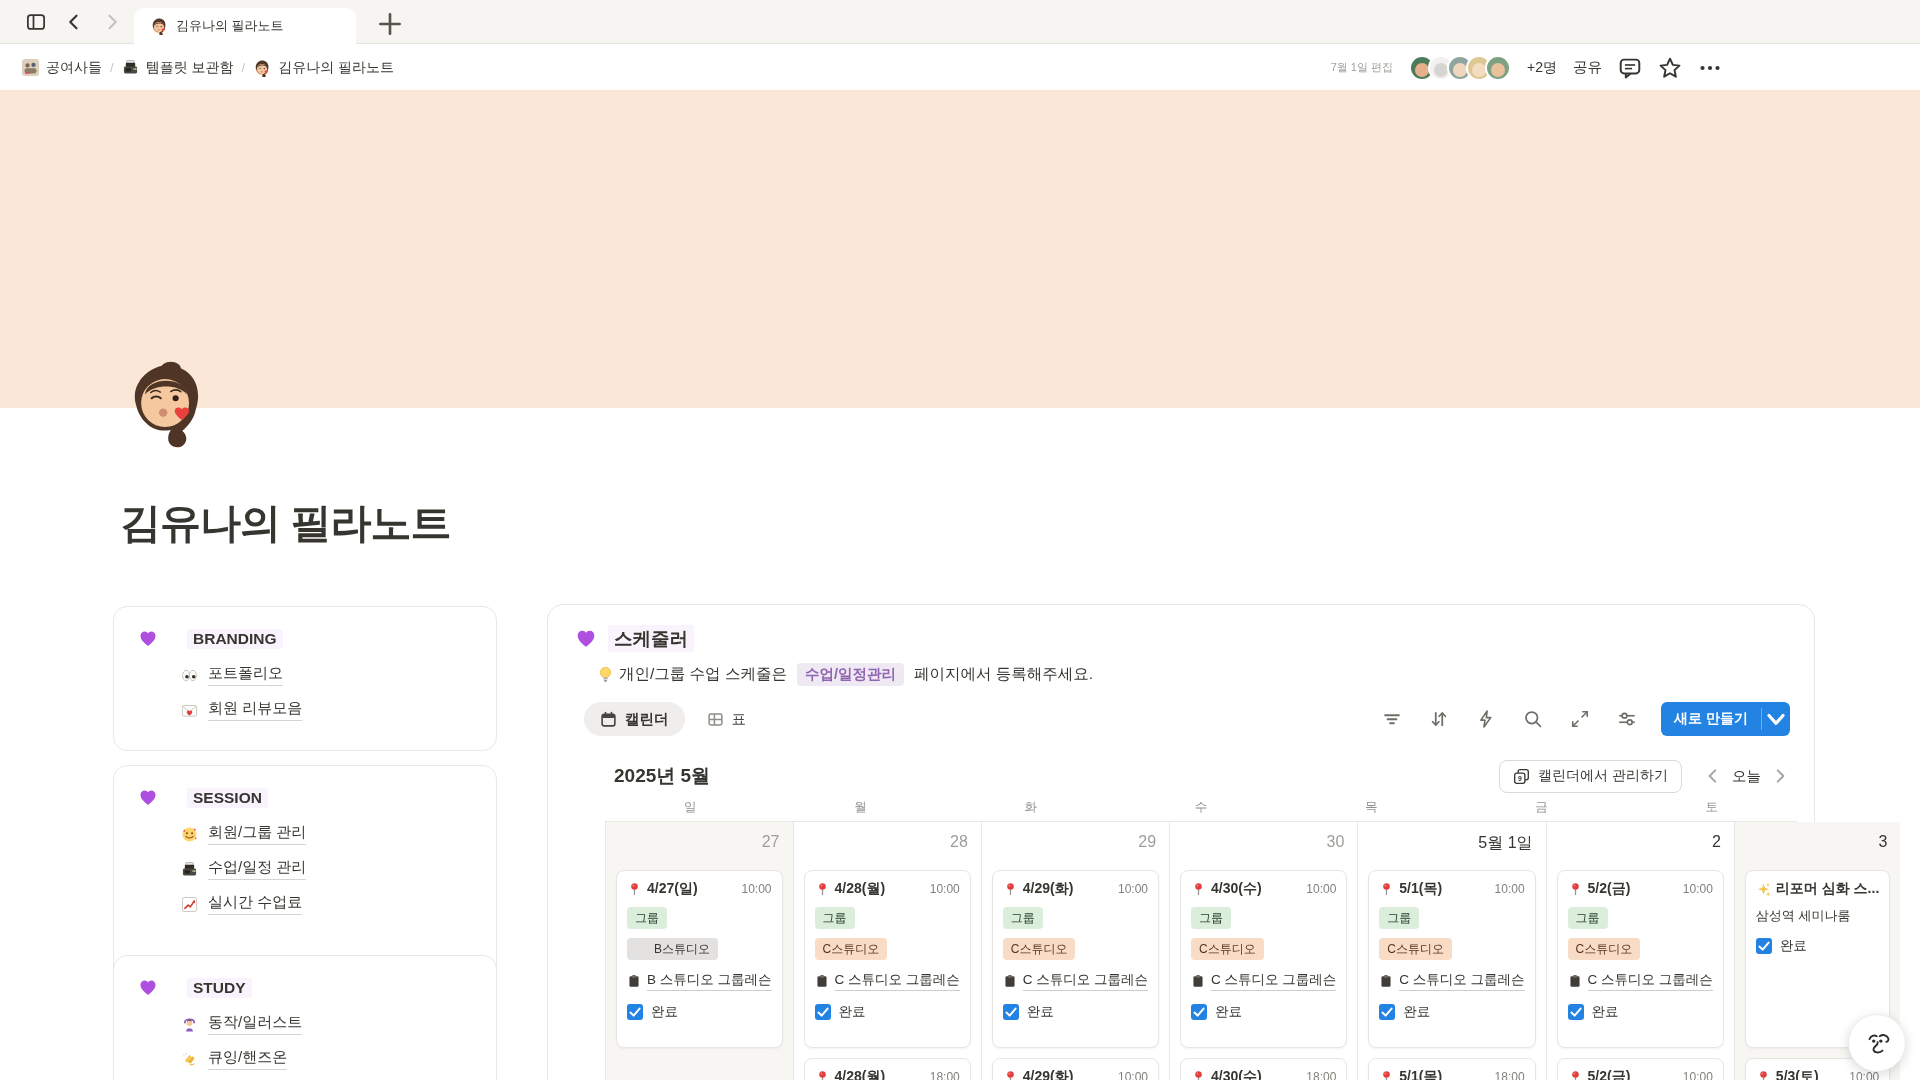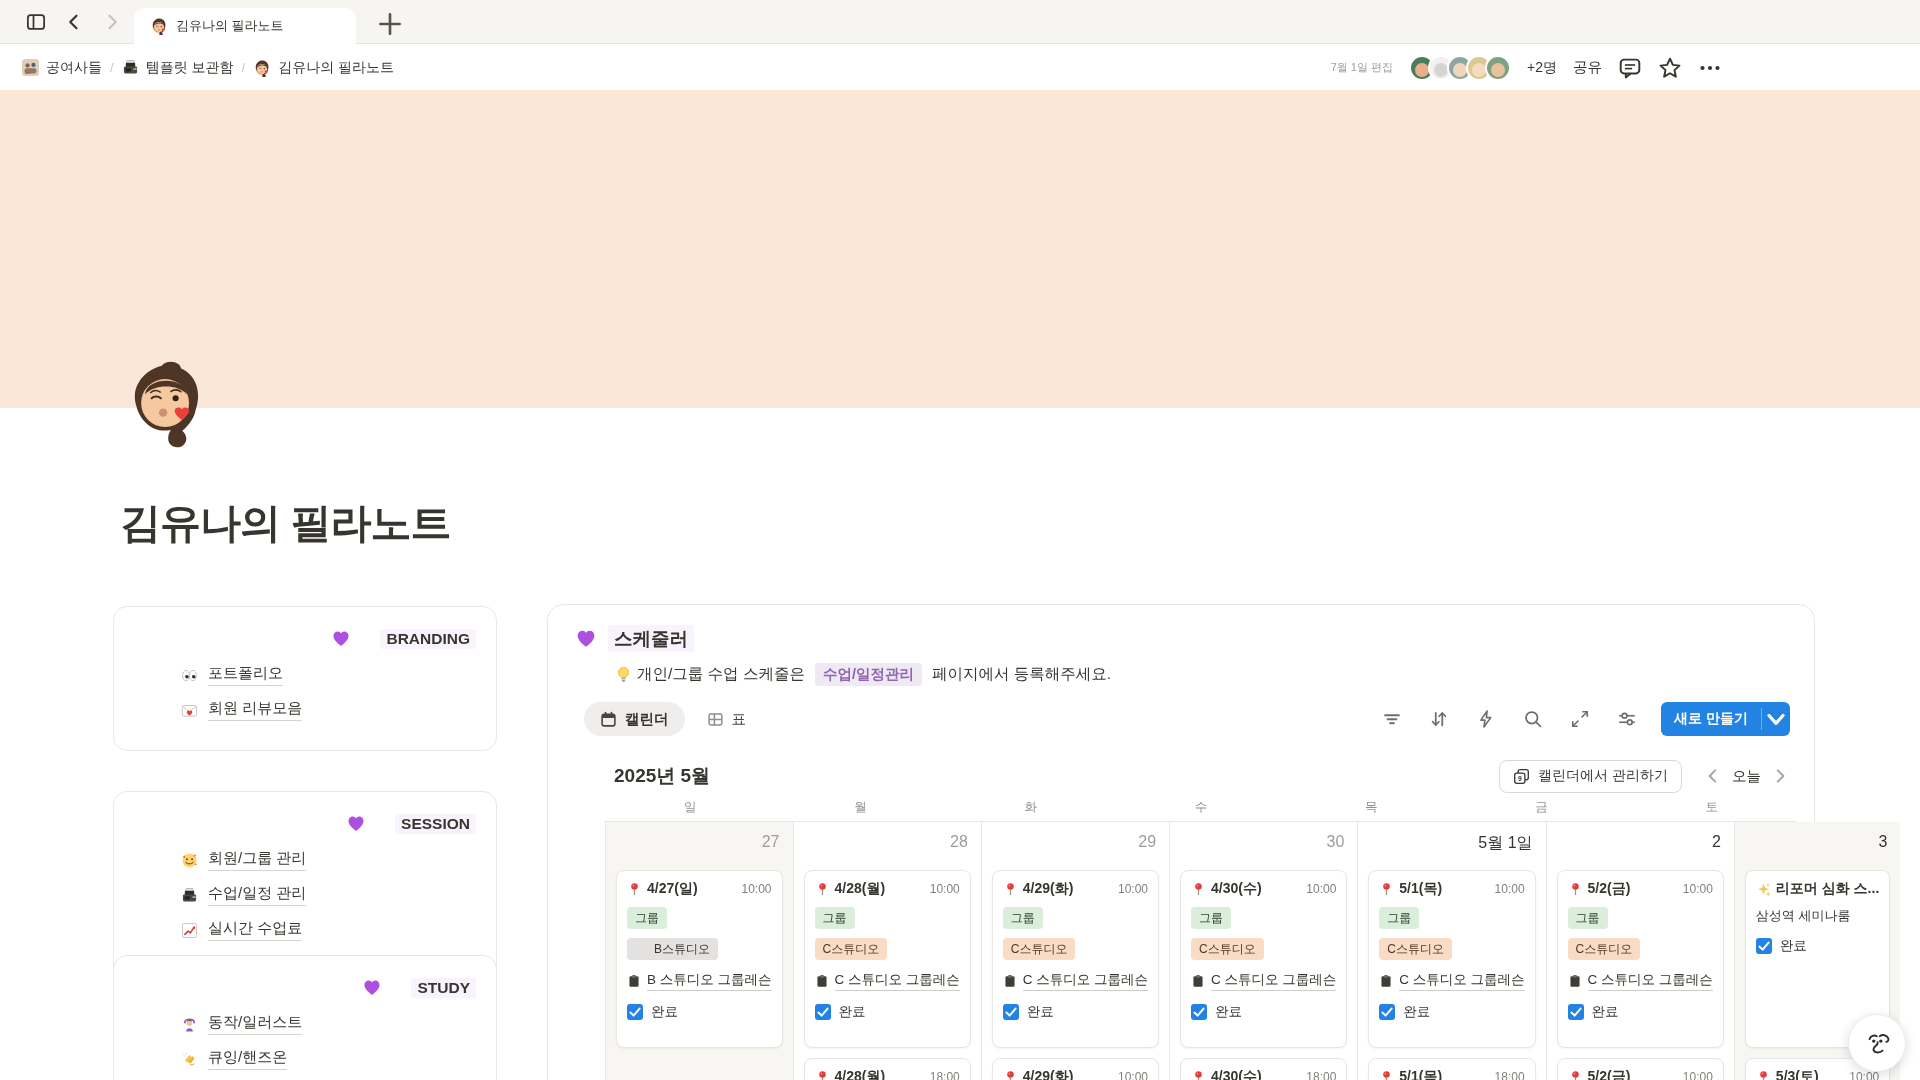--- a/index.html
+++ b/index.html
@@ -41,31 +41,31 @@
 
   
   .banner { position:absolute; left:0; top:90px; width:1920px; height:318px; }
   .page-icon { position:absolute; left:121px; top:358px; width:92px; height:92px; cursor:pointer; }
   .page-title { position:absolute; left:120px; top:496px; font-size:41px; font-weight:800;
     letter-spacing:-1px; color:#37352f; }
 
   
   .lcard { position:absolute; left:113px; width:384px; background:#fff;
     border:1px solid #e9e8e5; border-radius:14px; padding:22px 20px 18px 25px; }
-  .lcard-head { display:flex; align-items:center; gap:30px; margin-bottom:15px;justify-content:flex-end; }
+  .lcard-head { display:flex; align-items:center; gap:30px; margin-bottom:15px; }
   .lcard-head .hl { font-size:15.5px; font-weight:700; padding:1px 6px; border-radius:3px; }
   .lcard-item { display:flex; align-items:center; gap:10px; margin-left:42px; margin-bottom:13px; cursor:pointer; }
   .lcard-item .lbl { font-size:15px; color:#37352f; border-bottom:1px solid #d6d4cf; padding-bottom:2px; }
 
   
   .panel { position:absolute; left:547px; top:604px; width:1268px; height:830px;
     background:#fff; border:1px solid #e8e7e4; border-radius:16px; }
   .sch-head { position:absolute; left:28px; top:20px; display:flex; align-items:center; gap:12px; }
   .sch-head .hl { font-size:18.5px; font-weight:700; padding:1px 6px; border-radius:3px; }
-  .callout { position:absolute; left:66px; top:58px; display:flex; align-items:center; gap:4px; font-size:15.5px; }
+  .callout { position:absolute; left:48px; top:58px; display:flex; align-items:center; gap:4px; font-size:15.5px; }
   .callout .tag { font-weight:700; font-size:14.5px; padding:2px 8px; border-radius:4px; margin:0 6px; }
 
   .views-row { position:absolute; left:36px; top:96px; right:24px; height:36px; display:flex; align-items:center; }
   .view-pill { display:flex; align-items:center; gap:8px; height:34px; padding:0 16px;
     border-radius:17px; background:#efeeec; font-size:14.5px; font-weight:600; cursor:pointer; }
   .view-plain { display:flex; align-items:center; gap:8px; margin-left:22px; font-size:14.5px;
     color:#46443e; cursor:pointer; }
   .tools { margin-left:auto; display:flex; align-items:center; gap:27px; color:#6f6c66; }
   .tool { width:20px; height:20px; display:flex; align-items:center; justify-content:center; cursor:pointer; }
   .new-btn { margin-left:24px; height:34px; display:flex; align-items:stretch; border-radius:6px;
@@ -287,21 +287,21 @@
         <span class="ic" style="width:17px;height:17px">
           <svg viewBox="0 0 16 16" width="100%" height="100%">
             <rect x="1.3" y="3.3" width="13.4" height="10" rx="1.3" fill="#fdfdfb" stroke="#c9c6c0" stroke-width="0.9"></rect>
             <polyline points="1.8,4.2 8,9.2 14.2,4.2" fill="none" stroke="#c9c6c0" stroke-width="0.9"></polyline>
             <path d="M8 12.8 C8 12.8 5.4 11 5.4 9.4 C5.4 8.4 6.2 7.9 6.9 7.9 C7.4 7.9 7.8 8.2 8 8.6 C8.2 8.2 8.6 7.9 9.1 7.9 C9.8 7.9 10.6 8.4 10.6 9.4 C10.6 11 8 12.8 8 12.8 Z" fill="#e23d3d"></path>
           </svg>
         </span>
       <span class="lbl">회원 리뷰모음</span>
       </div>
     </div>
-    <div class="lcard" style="top: 791px; height: 220px;">
+    <div class="lcard" style="top: 765px; height: 220px;">
       <div class="lcard-head">
         <span class="ic" style="width:18px;height:18px">
           <svg viewBox="0 0 16 16" width="100%" height="100%">
             <path d="M8 14.2 C8 14.2 1.3 9.8 1.3 5.4 C1.3 2.9 3.2 1.4 5.1 1.4 C6.4 1.4 7.5 2.1 8 3.2 C8.5 2.1 9.6 1.4 10.9 1.4 C12.8 1.4 14.7 2.9 14.7 5.4 C14.7 9.8 8 14.2 8 14.2 Z" fill="#ae4fe0"></path>
           </svg>
         </span>
     <span class="hl" style="background:#f8f3fc">SESSION</span>
       </div>
       <div class="lcard-item">
         <span class="ic" style="width:17px;height:17px">

